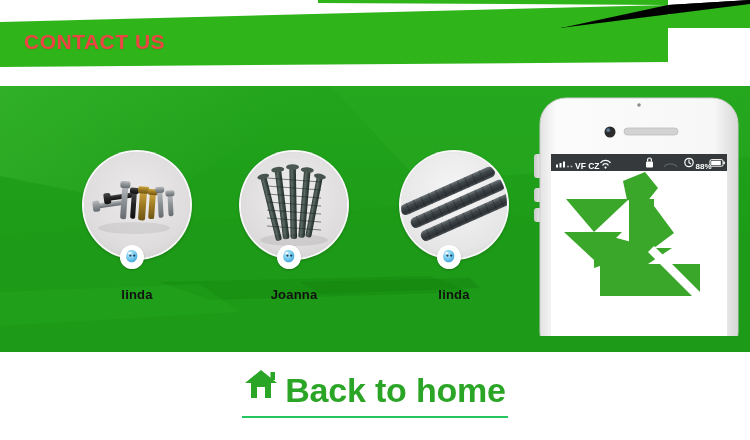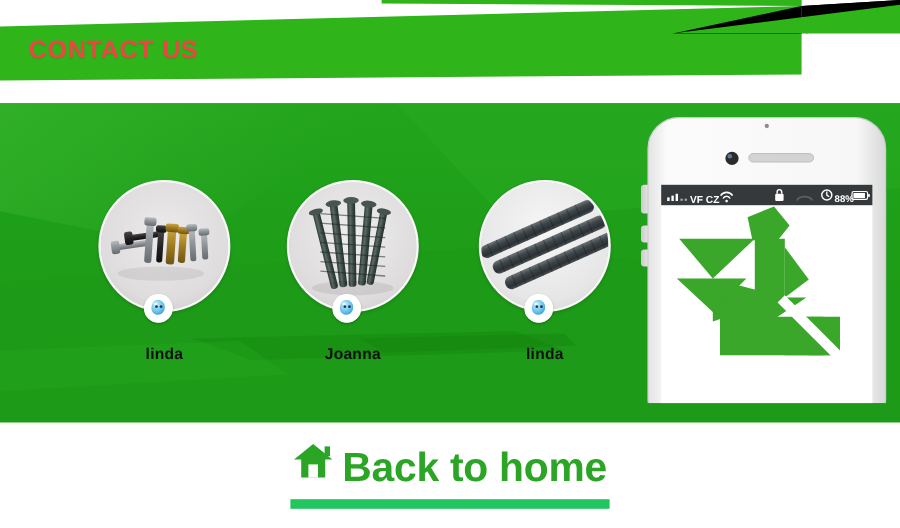--- a/index.html
+++ b/index.html
@@ -124,21 +124,21 @@
     left: 0;
     top: 368px;
     width: 750px;
     height: 62px;
     text-align: center;
   }
   #back-home-inner {
     display: inline-block;
     position: relative;
     padding: 0 2px 4px 2px;
-    border-bottom: 8px solid #22c55e;
+    border-bottom: 2px solid #22c55e;
     cursor: pointer;
     white-space: nowrap;
   }
   #home-icon {
     display: inline-block;
     vertical-align: -6px;
     margin-right: 7px;
   }
   #back-home-label {
     display: inline-block;

